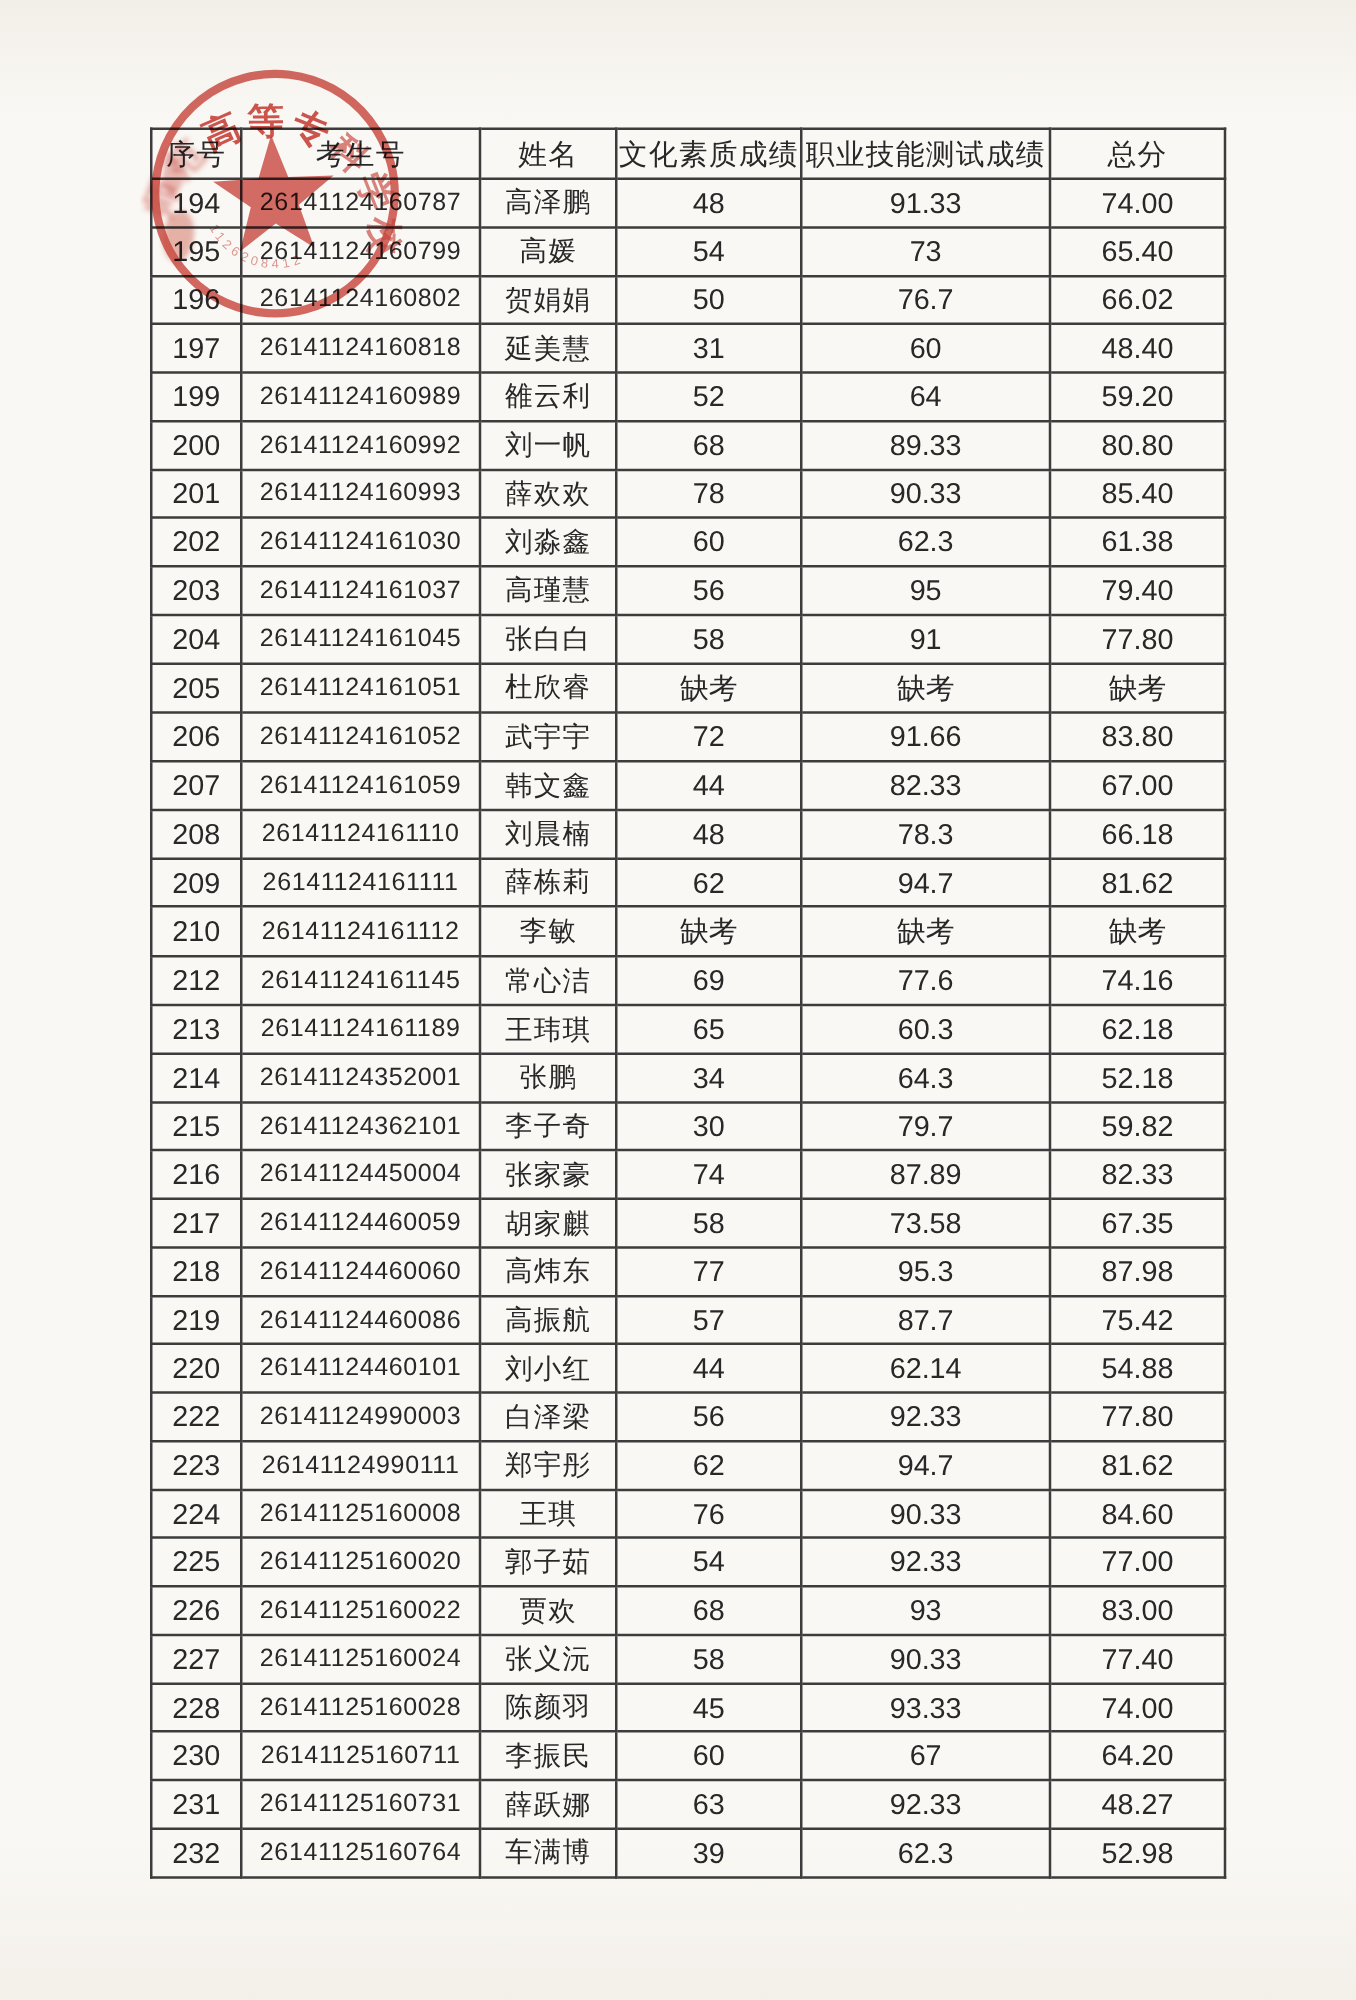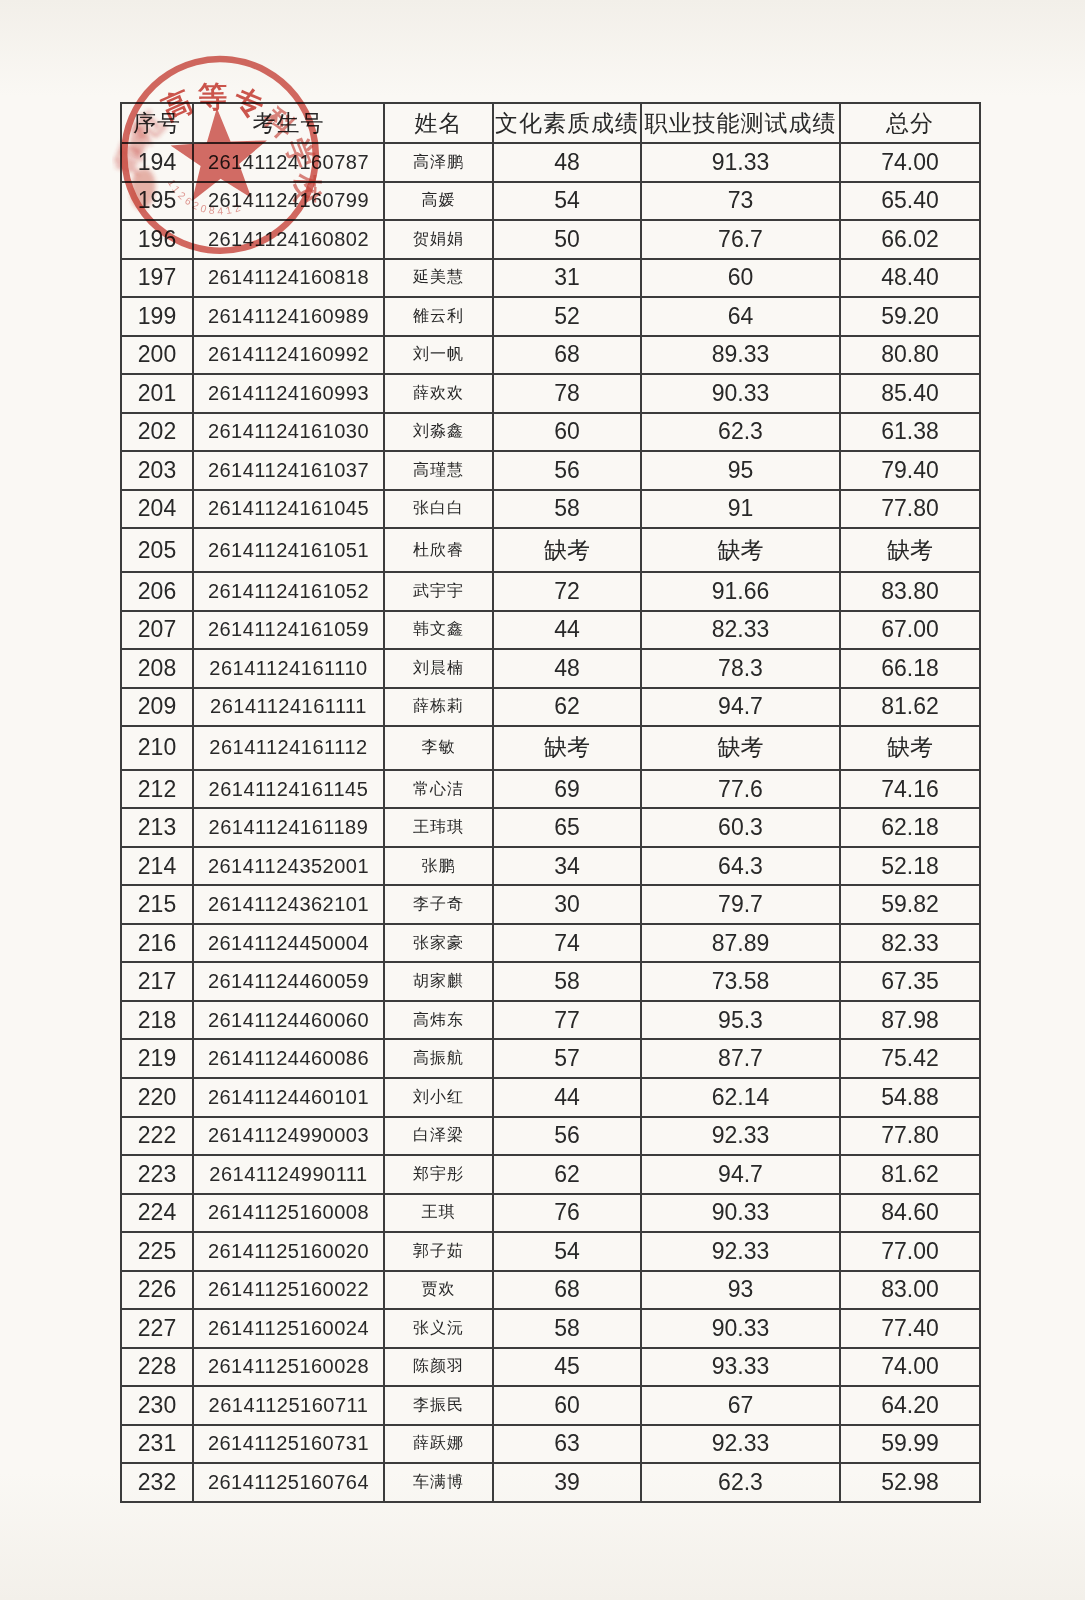--- a/index.html
+++ b/index.html
@@ -29,21 +29,21 @@
   .score-table thead tr { height:40px; }
   .score-table th { font-weight:normal; font-size:23px; letter-spacing:1px; }
   .col-index  { width:72px; }
   .col-id     { width:191px; }
   .col-name   { width:109px; }
   .col-cult   { width:148px; }
   .col-skill  { width:199px; }
   .col-total  { width:140px; }
   .score-table td { font-size:23px; }
   .score-table td.c-id { font-size:20px; letter-spacing:0.5px; }
-  .score-table td.c-name { font-size:16px; letter-spacing:1px; }
+  .score-table td.c-name { font-size:22px; letter-spacing:1px; }
   
   .stamp {
     position:absolute; left:112px; top:38px; width:216px; height:230px;
     mix-blend-mode:multiply; opacity:0.92; pointer-events:none;
   }
   .stamp svg { width:100%; height:100%; }
 </style>
 </head>
 <body>
 
@@ -325,21 +325,21 @@
       <td class="c-cult">60</td>
       <td class="c-skill">67</td>
       <td class="c-total">64.20</td>
     </tr>
           <tr>
       <td class="c-index">231</td>
       <td class="c-id">26141125160731</td>
       <td class="c-name">薛跃娜</td>
       <td class="c-cult">63</td>
       <td class="c-skill">92.33</td>
-      <td class="c-total">59.99</td>
+      <td class="c-total">48.27</td>
     </tr>
           <tr>
       <td class="c-index">232</td>
       <td class="c-id">26141125160764</td>
       <td class="c-name">车满博</td>
       <td class="c-cult">39</td>
       <td class="c-skill">62.3</td>
       <td class="c-total">52.98</td>
     </tr>
         </tbody>

